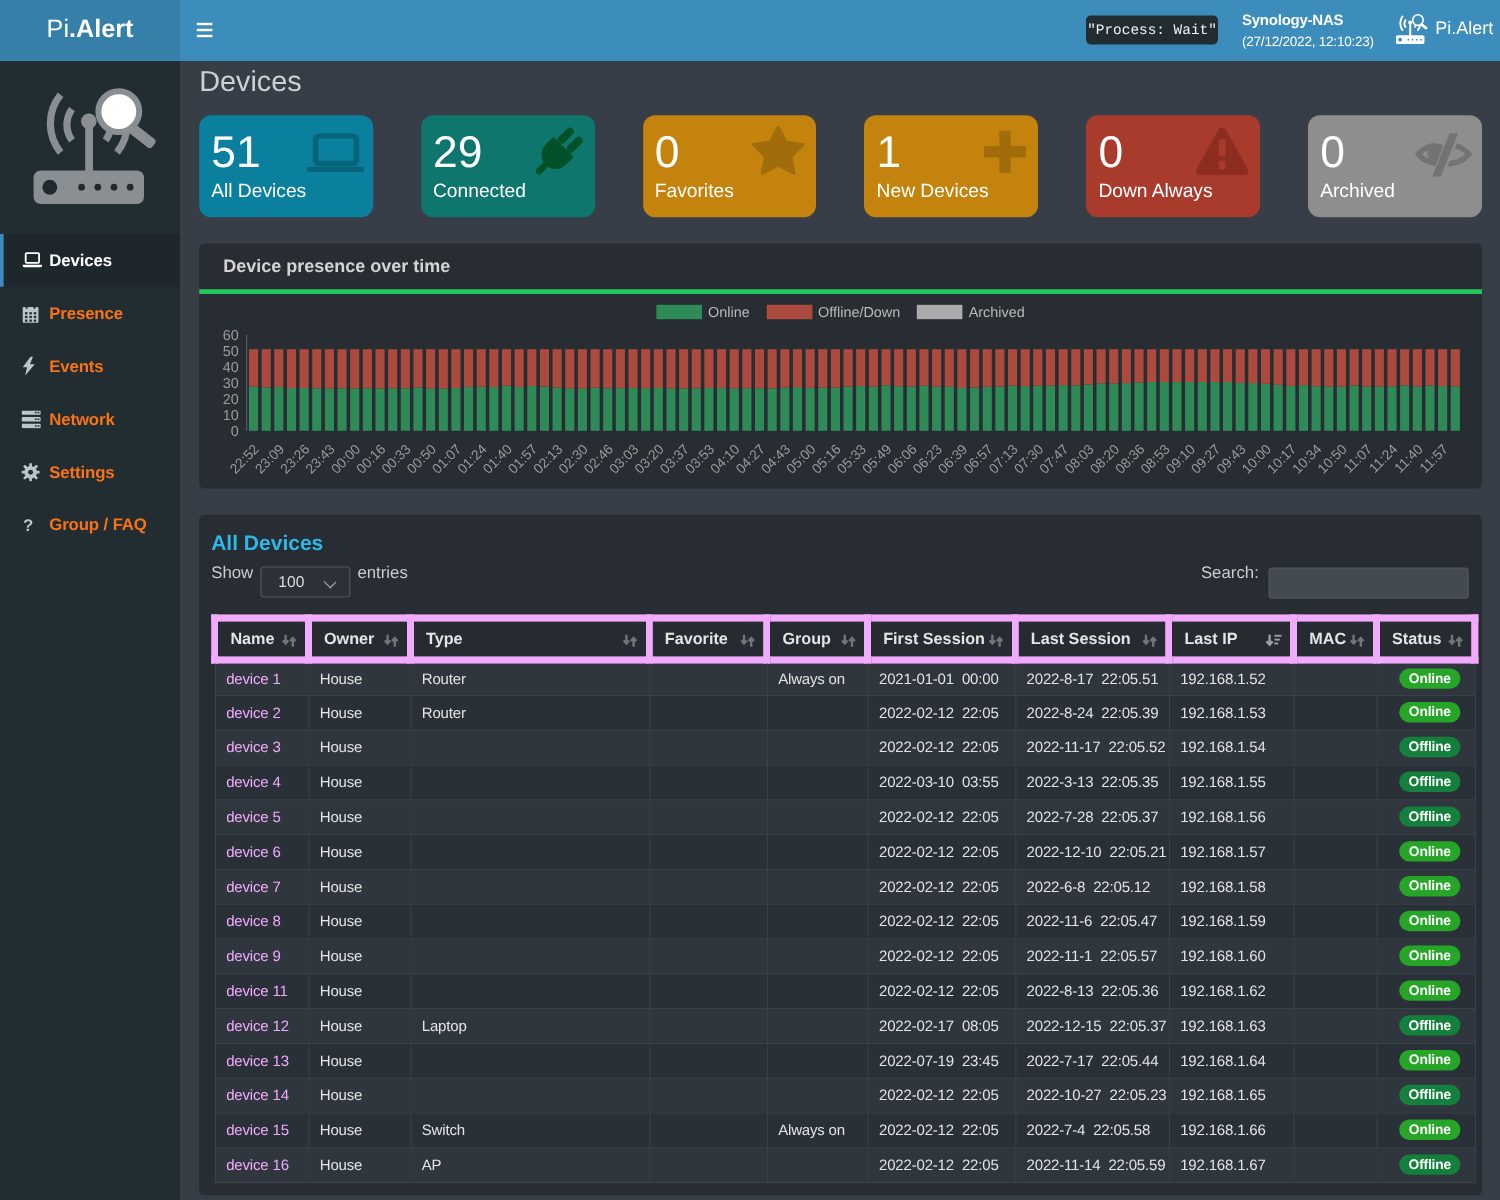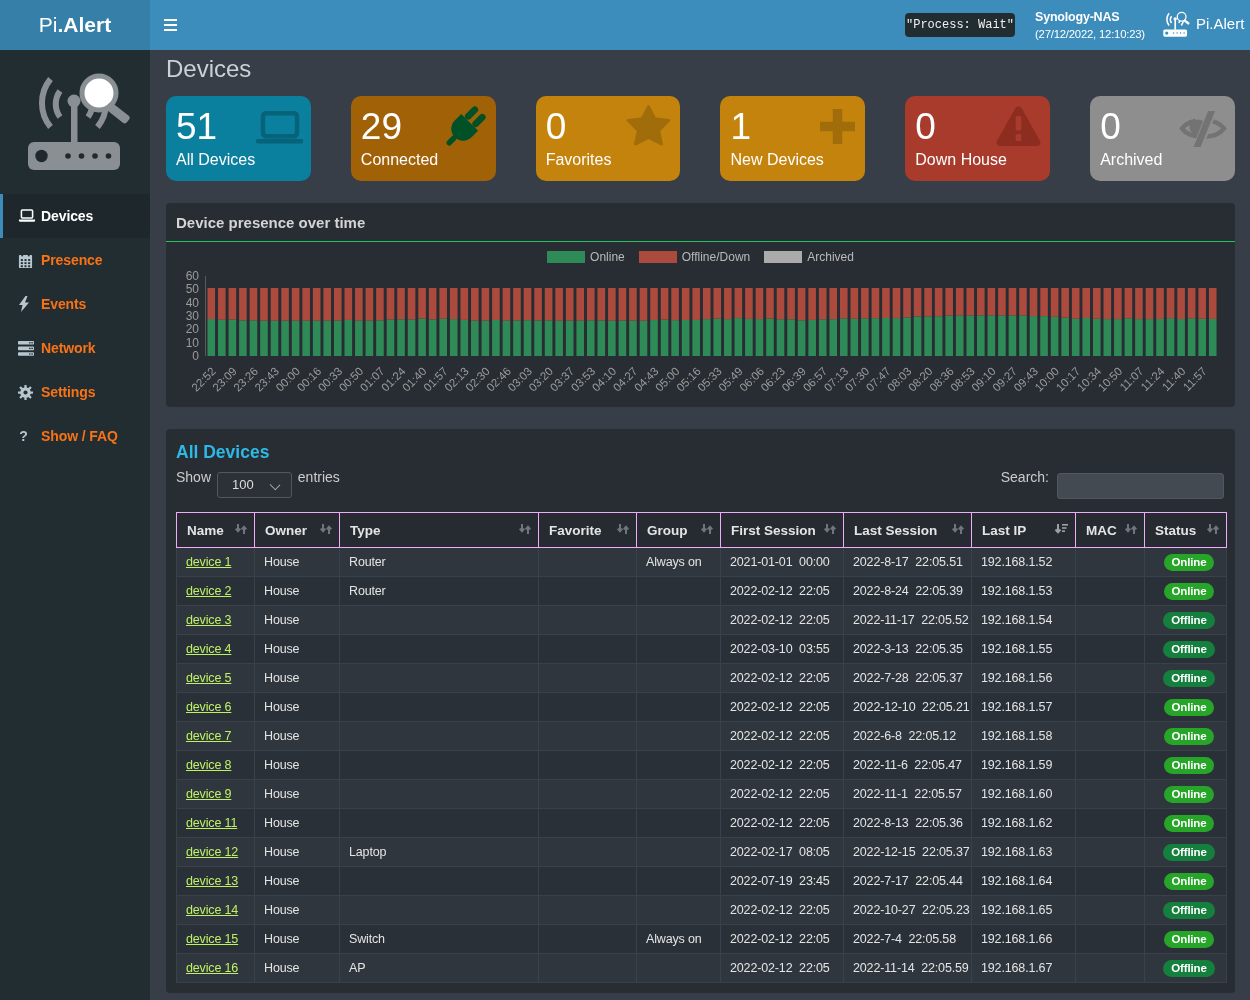--- a/index.html
+++ b/index.html
@@ -26,46 +26,46 @@
 .mi.active { background:#1e282c; color:#fff; border-left-color:#3c8dbc; }
 .mico { width:23px; display:inline-flex; align-items:center; }
 .content { position:absolute; left:150px; top:50px; width:1100px; padding:7px 15px 0 16px; }
 h1.pgtitle { font-size:24px; font-weight:normal; color:#cdd1d5; margin:0 0 16px 0; line-height:23px; }
 .cards { display:flex; gap:40px; margin-bottom:22px; }
 .card { position:relative; width:152px; height:85px; border-radius:10px; color:#fff; }
 .cnum { position:absolute; left:10px; top:12px; font-size:37px; font-weight:normal; line-height:37px; }
 .clab { position:absolute; left:10px; top:55px; font-size:16px; }
 .cico { position:absolute; }
 .panel { background:#282d33; border-radius:4px; margin-bottom:22px; height:204px; }
-.phead { padding:11px 10px 10px 10px; font-size:15px; font-weight:bold; color:#d4d4d4;
-  border-bottom:1px solid #22c55e; }
+.phead { padding:11px 10px 10px 20px; font-size:15px; font-weight:bold; color:#d4d4d4;
+  border-bottom:4px solid #22c55e; }
 .chartwrap { padding:0; }
 .legend { display:flex; justify-content:center; gap:14px; font-size:12px; color:#b9b9b9;
   margin-top:5px; height:20px; align-items:center; }
 .legend .sw { display:inline-block; width:38px; height:12px; margin-right:5px; vertical-align:-2px; }
 .tpanel { background:#282d33; border-radius:4px; padding:10px; }
 .ttitle { color:#2eb8e6; font-size:17.5px; font-weight:bold; padding:3px 0 0 0; height:30px; }
 .controls { position:relative; height:43px; font-size:14px; color:#cccccc; }
 .sel { display:inline-block; width:75px; height:26px; background:#2b3137; border:1px solid #51575d;
   border-radius:3px; color:#ddd; font-size:13px; padding:4px 8px 0 14px; position:relative;
   margin:0 2px; vertical-align:-7px; }
 .sel:after { content:""; position:absolute; right:12px; top:8px; width:7px; height:7px;
   border-right:1.8px solid #aaa; border-bottom:1.8px solid #aaa; transform:rotate(45deg) scale(1,0.9); }
 .srch { position:absolute; right:1px; top:0px; }
 .srch label { margin-right:8px; vertical-align:8px; }
 .srch input { width:167px; height:26px; background:#434a52; border:1px solid #51575d; border-radius:3px; outline:none; }
 table.dt { border-collapse:collapse; table-layout:fixed; width:1050px; font-size:13.5px;
   color:#e4e4e4; white-space:nowrap; }
 table.dt th { background:#262b31; font-size:13.5px; text-align:left; padding:0 8px 0 10px;
-  border:1px solid #f0abfc; height:35px; position:relative; }
+  border:6px solid #f0abfc; height:35px; position:relative; }
 table.dt td { padding:0 2px 0 9px; border:1px solid #3a4149; height:29px; overflow:hidden;
   font-size:12.5px; letter-spacing:-0.15px; }
 table.dt tr:nth-child(odd) td { background:#30363e; }
 table.dt tr:nth-child(even) td { background:#2a3038; }
-.lnk { color:#bef264;text-decoration:underline; }
+.lnk { color:#f0abfc; }
 .stc { text-align:center; }
 .pill { display:inline-block; min-width:31px; padding:2.5px 8px; border-radius:10px;
   font-size:11.5px; font-weight:bold; color:#fff; text-align:center; }
 .pill.online { background:#26a528; }
 .pill.offline { background:#15803d; }
 .sorti { position:absolute; right:6px; top:10px; }
 </style>
 </head>
 <body>
 <div class="navbar">
@@ -203,35 +203,35 @@
         </svg>
       </span>
       <span>Settings</span>
     </div>
 <div class="mi">
       <span class="mico">
         <svg width="11" height="15" viewBox="0 0 11 16">
           <text x="5.5" y="13" text-anchor="middle" font-size="15" font-weight="bold" fill="#b8c7ce" font-family="Liberation Sans">?</text>
         </svg>
       </span>
-      <span>Show / FAQ</span>
+      <span>Group / FAQ</span>
     </div>
 </div>
 <div class="content">
   <h1 class="pgtitle">Devices</h1>
   <div class="cards">
   <div class="card" style="background:#0a7f9e">
         <div class="cnum">51</div>
         <div class="clab">All Devices</div>
         <svg width="50" height="33" viewBox="0 0 50 33" class="cico" style="top:15px;right:8px">
 <rect x="10" y="2.2" width="34" height="23" rx="3" fill="none" stroke="#066379" stroke-width="4.5"></rect>
 <path d="M2 28 h46.5 a1.5 1.5 0 0 1 0 4.4 h-43.5 a2.2 2.2 0 0 1 -2.2 -2.2 a2.2 2.2 0 0 1 2.2 -2.2 z" fill="#066379"></path>
         </svg>
       </div>
-<div class="card" style="background:#a16207">
+<div class="card" style="background:#0f766e">
         <div class="cnum">29</div>
         <div class="clab">Connected</div>
         <svg width="48" height="48" viewBox="0 0 48 48" class="cico" style="top:7px;right:7px">
           <g transform="rotate(45 24 24) translate(24 24) scale(1.32) translate(-24 -24)" fill="#005127">
 <path d="M15 19 h18 v7 a9 9 0 0 1 -9 9 a9 9 0 0 1 -9 -9 z"></path>
 <rect x="17.5" y="7" width="5" height="12" rx="2.4"></rect>
 <rect x="25.5" y="7" width="5" height="12" rx="2.4"></rect>
 <rect x="21.9" y="34" width="4.2" height="9" rx="2"></rect>
 </g>
         </svg>
@@ -245,21 +245,21 @@
       </div>
 <div class="card" style="background:#c4830d">
         <div class="cnum">1</div>
         <div class="clab">New Devices</div>
         <svg width="35" height="35" viewBox="0 0 35 35" class="cico" style="top:13px;right:10px">
 <path d="M17.5 1 v33 M1 17.5 h33" stroke="#a16d0a" stroke-width="9.5" stroke-linecap="round" fill="none"></path>
         </svg>
       </div>
 <div class="card" style="background:#a93b2c">
         <div class="cnum">0</div>
-        <div class="clab">Down House</div>
+        <div class="clab">Down Always</div>
         <svg width="47" height="42" viewBox="0 0 47 42" class="cico" style="top:8px;right:8px">
           <path d="M23.5 2.5 a4 4 0 0 1 3.4 2 L45 37 a3.4 3.4 0 0 1 -3 5 L5 42 a3.4 3.4 0 0 1 -3 -5 L20.1 4.5 a4 4 0 0 1 3.4 -2 z" fill="#8d2d20"></path>
           <rect x="20.7" y="12" width="5.6" height="14.5" rx="1.5" fill="#a93b2c"></rect>
           <rect x="20.7" y="30" width="5.6" height="7" rx="1.5" fill="#a93b2c"></rect>
         </svg>
       </div>
 <div class="card" style="background:#8e8e8e">
         <div class="cnum">0</div>
         <div class="clab">Archived</div>
         <svg width="48" height="36" viewBox="0 0 48 36" class="cico" style="top:15px;right:8px">

